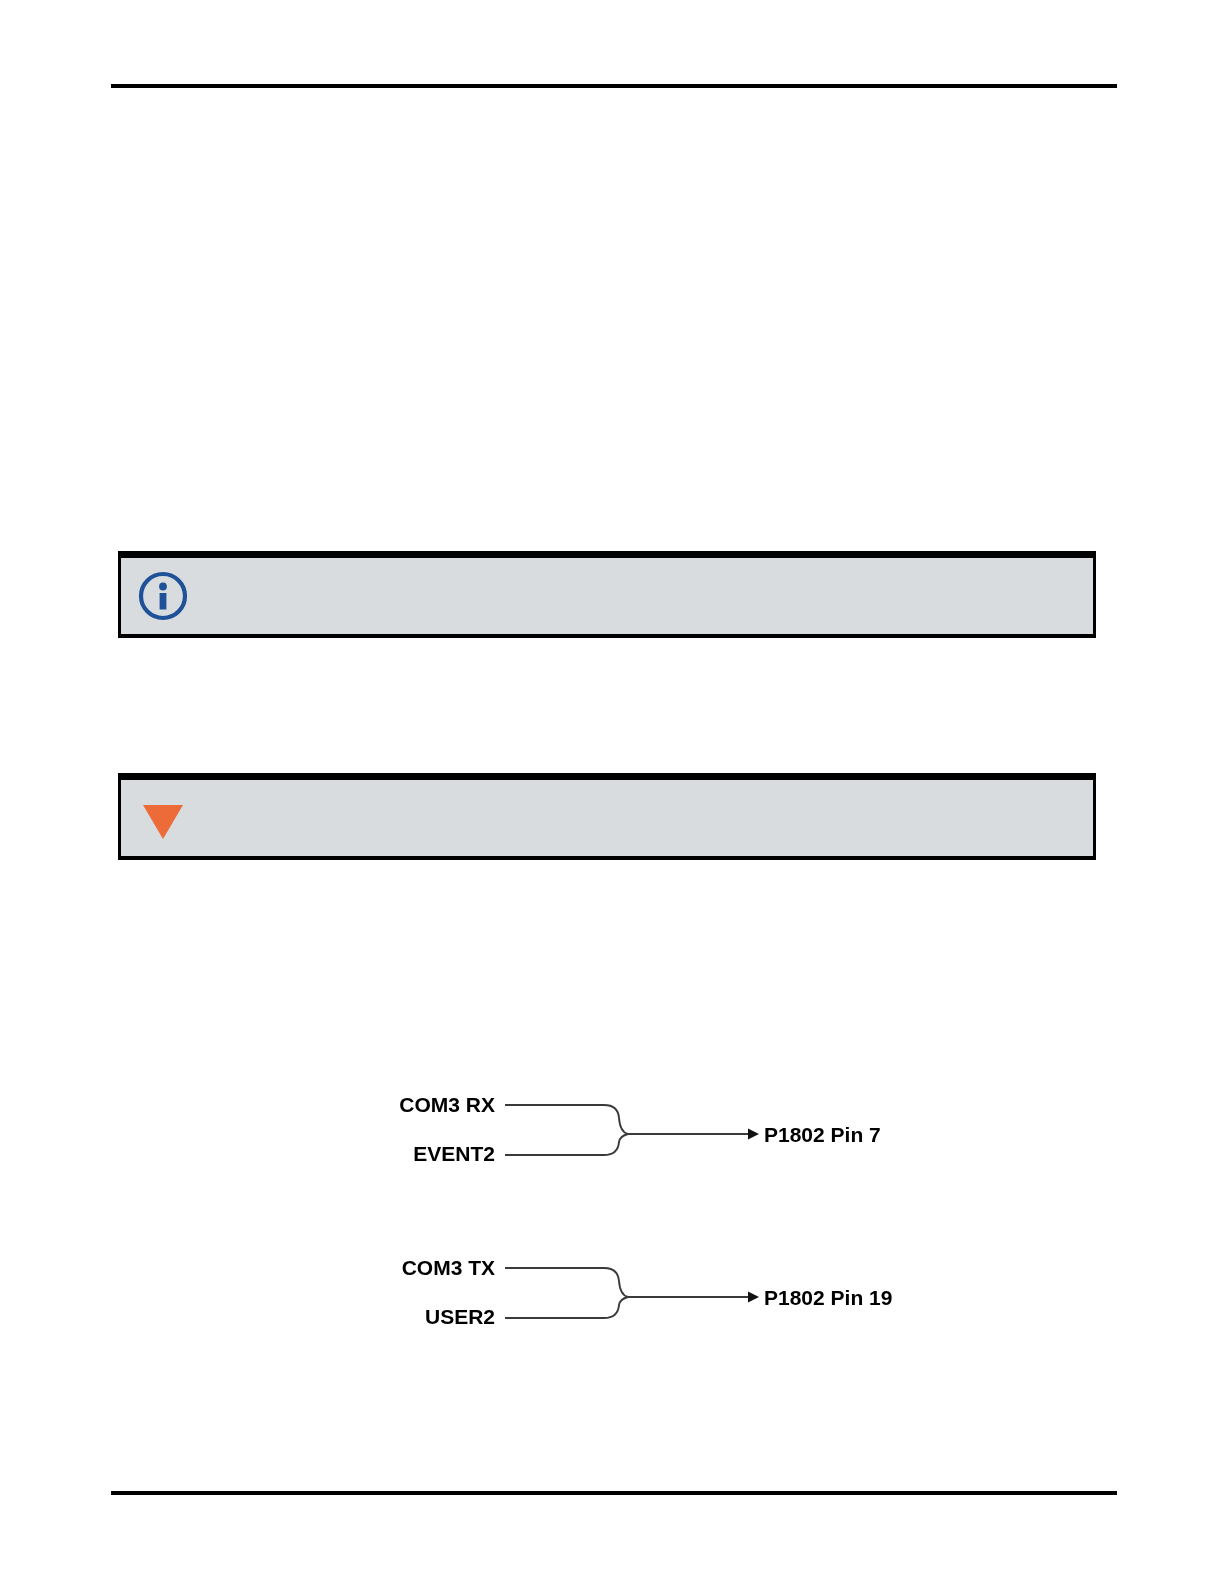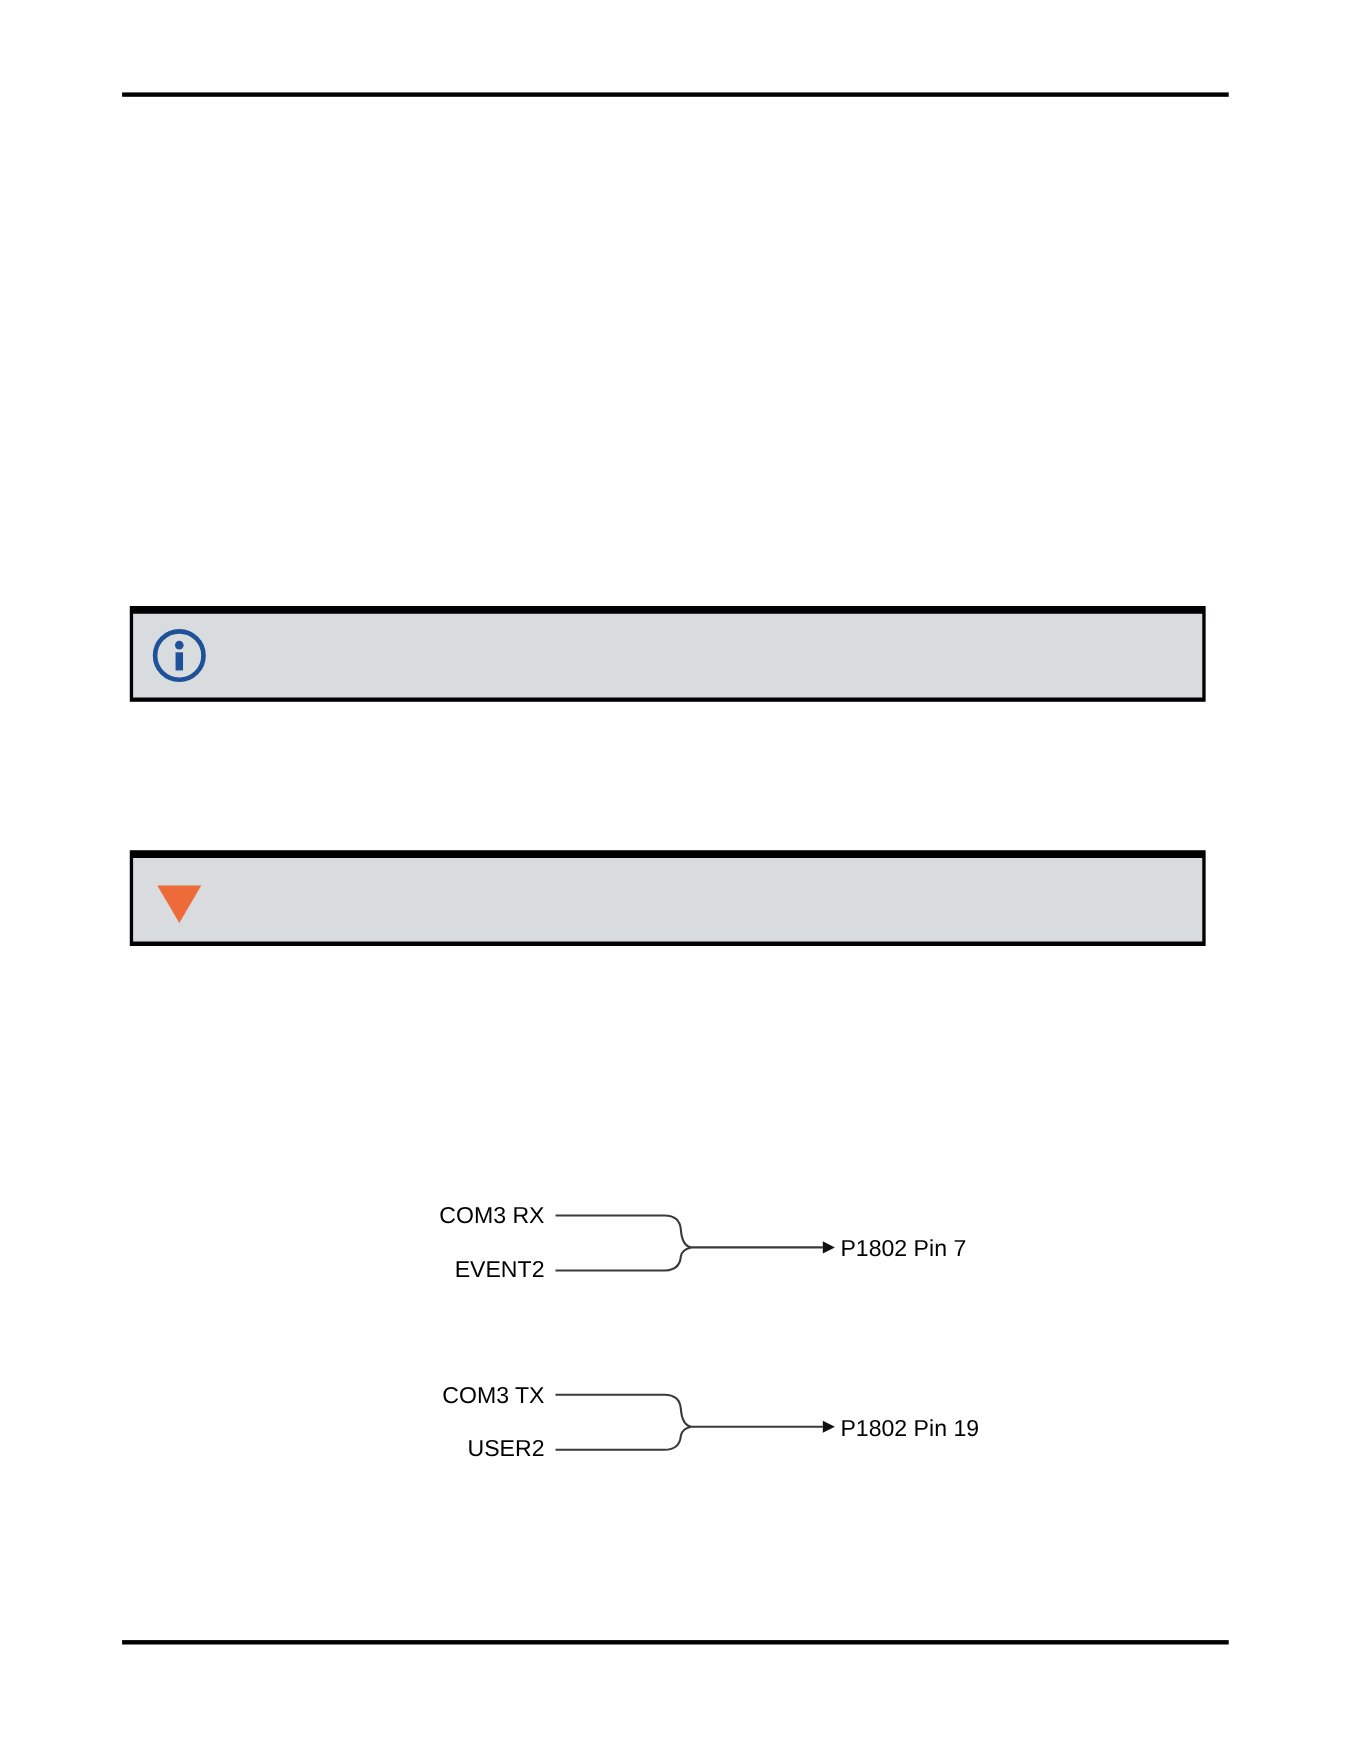--- a/index.html
+++ b/index.html
@@ -12,20 +12,21 @@
     height: 1584px;
     position: relative;
     font-family: "Liberation Sans", sans-serif;
     color: #000000;
     overflow: hidden;
   }
 
   .page {
     position: absolute;
     inset: 0;
+    font-weight: bold;
   }
 
   
   .rule {
     position: absolute;
     left: 111px;
     width: 1006px;
     height: 4px;
     background: #000000;
   }

